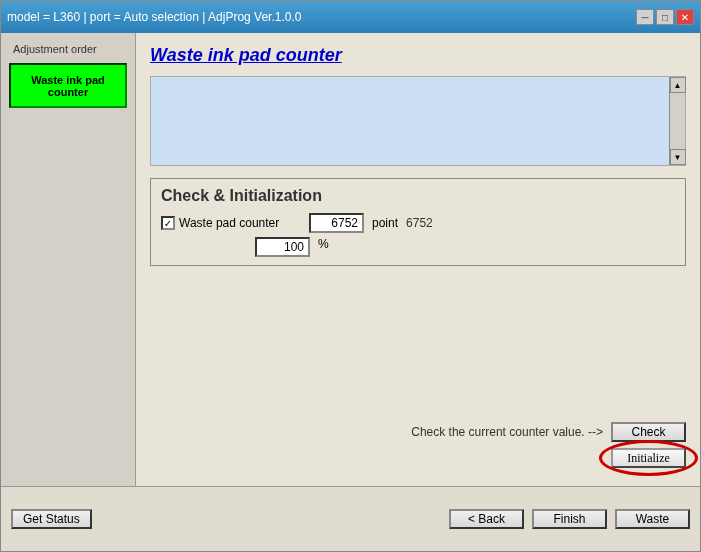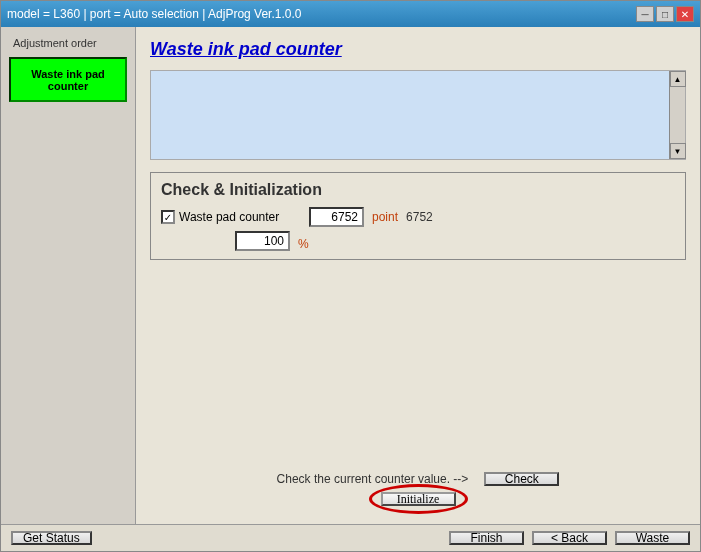--- a/index.html
+++ b/index.html
@@ -22,21 +22,21 @@
     }
 
     .title-bar {
       background: linear-gradient(to bottom, #4a9fd4, #2a7fb8);
       color: white;
       padding: 4px 6px;
       font-size: 12px;
       display: flex;
       align-items: center;
       justify-content: space-between;
-      height: 26px;
+      height: 32px;
     }
 
     .title-bar-text {
       font-size: 12px;
     }
 
     .title-bar-controls {
       display: flex;
       gap: 2px;
     }
@@ -189,60 +189,60 @@
       height: 20px;
       border: 2px inset #888;
       background: white;
       text-align: right;
       padding-right: 4px;
       font-size: 12px;
     }
 
     .unit-label {
       font-size: 12px;
-      color: #c2410c;
+      color: #000000;
     }
 
     .value-display {
       font-size: 12px;
       color: #333;
     }
 
     .second-row {
       display: flex;
-      align-items: flex-end;
-      gap: 8px;
-      margin-left: 74px;
+      align-items: flex-start;
+      gap: 8px;
+      margin-left: 94px;
     }
 
     .spacer {
       flex: 1;
     }
 
     .bottom-actions {
       margin-top: auto;
       padding-top: 10px;
     }
 
     .action-row {
       display: flex;
       align-items: center;
-      justify-content: center;
-      gap: 16px;
+      justify-content: flex-end;
+      gap: 8px;
       margin-bottom: 6px;
     }
 
     .action-text {
       font-size: 12px;
       color: #333;
     }
 
     .btn {
       min-width: 75px;
-      height: 14px;
+      height: 20px;
       background: linear-gradient(to bottom, #f0f0f0, #d8d8d8);
       border: 2px outset #888;
       font-size: 12px;
       cursor: pointer;
       padding: 0 10px;
       display: flex;
       align-items: center;
       justify-content: center;
     }
 
@@ -264,21 +264,21 @@
       left: -12px;
       right: -12px;
       bottom: -8px;
       border: 3px solid #cc0000;
       border-radius: 50%;
       pointer-events: none;
     }
 
     .footer-bar {
       border-top: 1px solid #999;
-      padding: 6px 10px;
+      padding: 22px 10px;
       display: flex;
       align-items: center;
       justify-content: space-between;
       background: #e0dcd0;
     }
 
     .footer-left {
       display: flex;
       gap: 8px;
     }
@@ -356,18 +356,18 @@
         </div>
       </div>
     </div>
   </div>
 
   <div class="footer-bar">
     <div class="footer-left">
       <button class="btn">Get Status</button>
     </div>
     <div class="footer-right">
+      <button class="btn">&lt; Back</button>
       <button class="btn">Finish</button>
-      <button class="btn">&lt; Back</button>
       <button class="btn">Waste</button>
     </div>
   </div>
 </div>
 
 </body></html>

